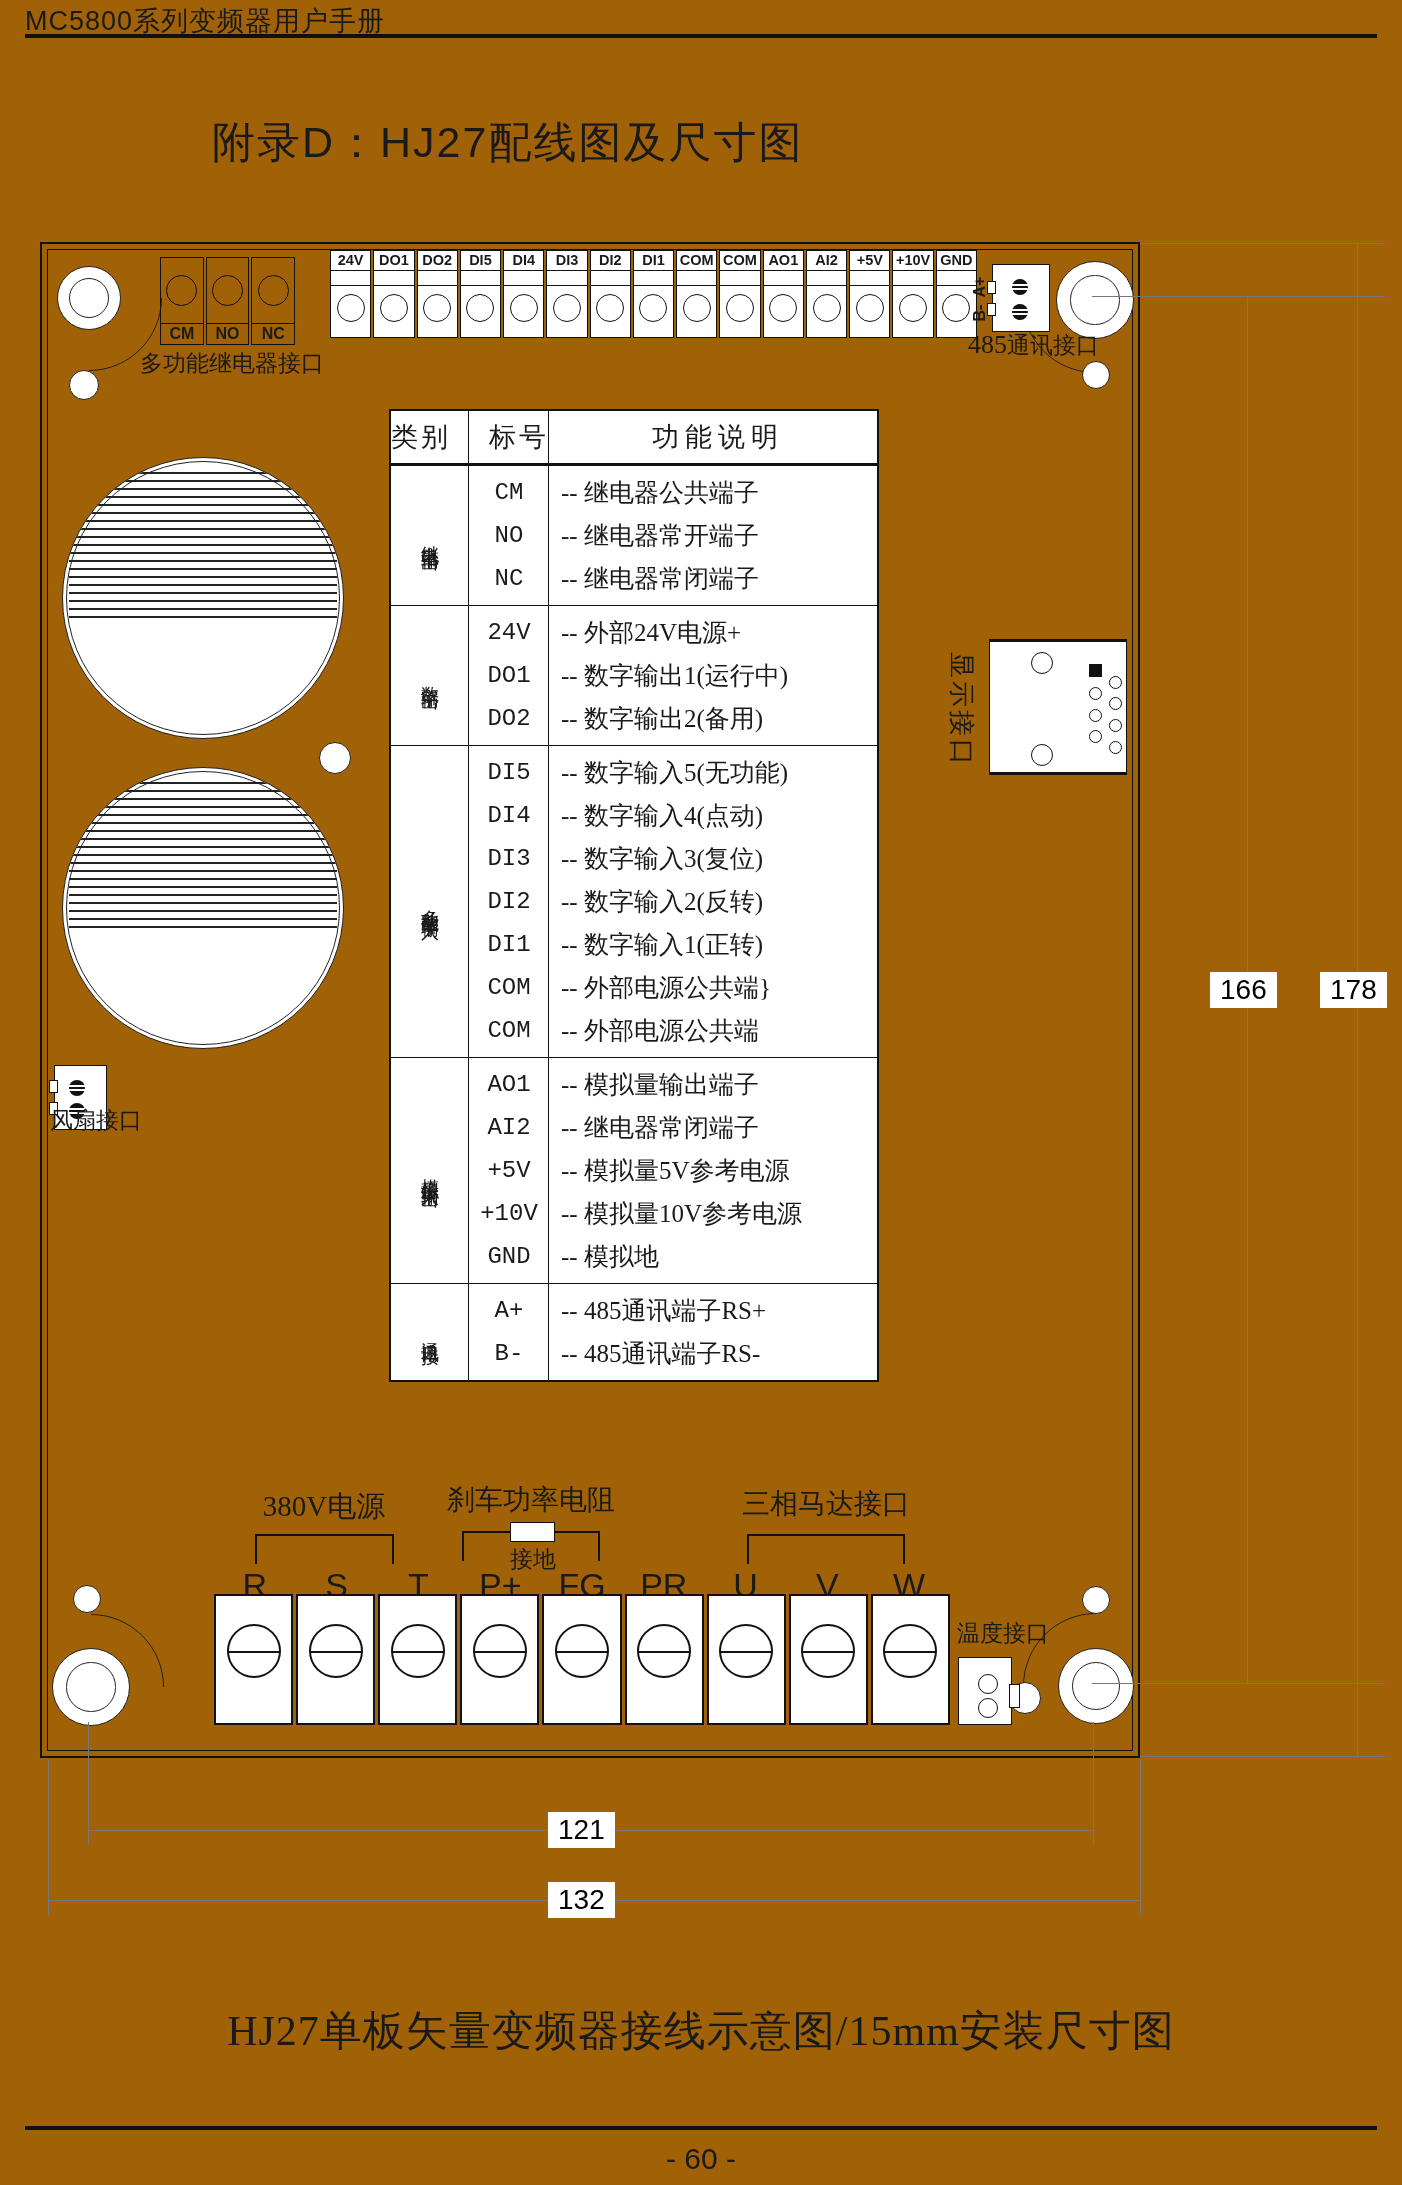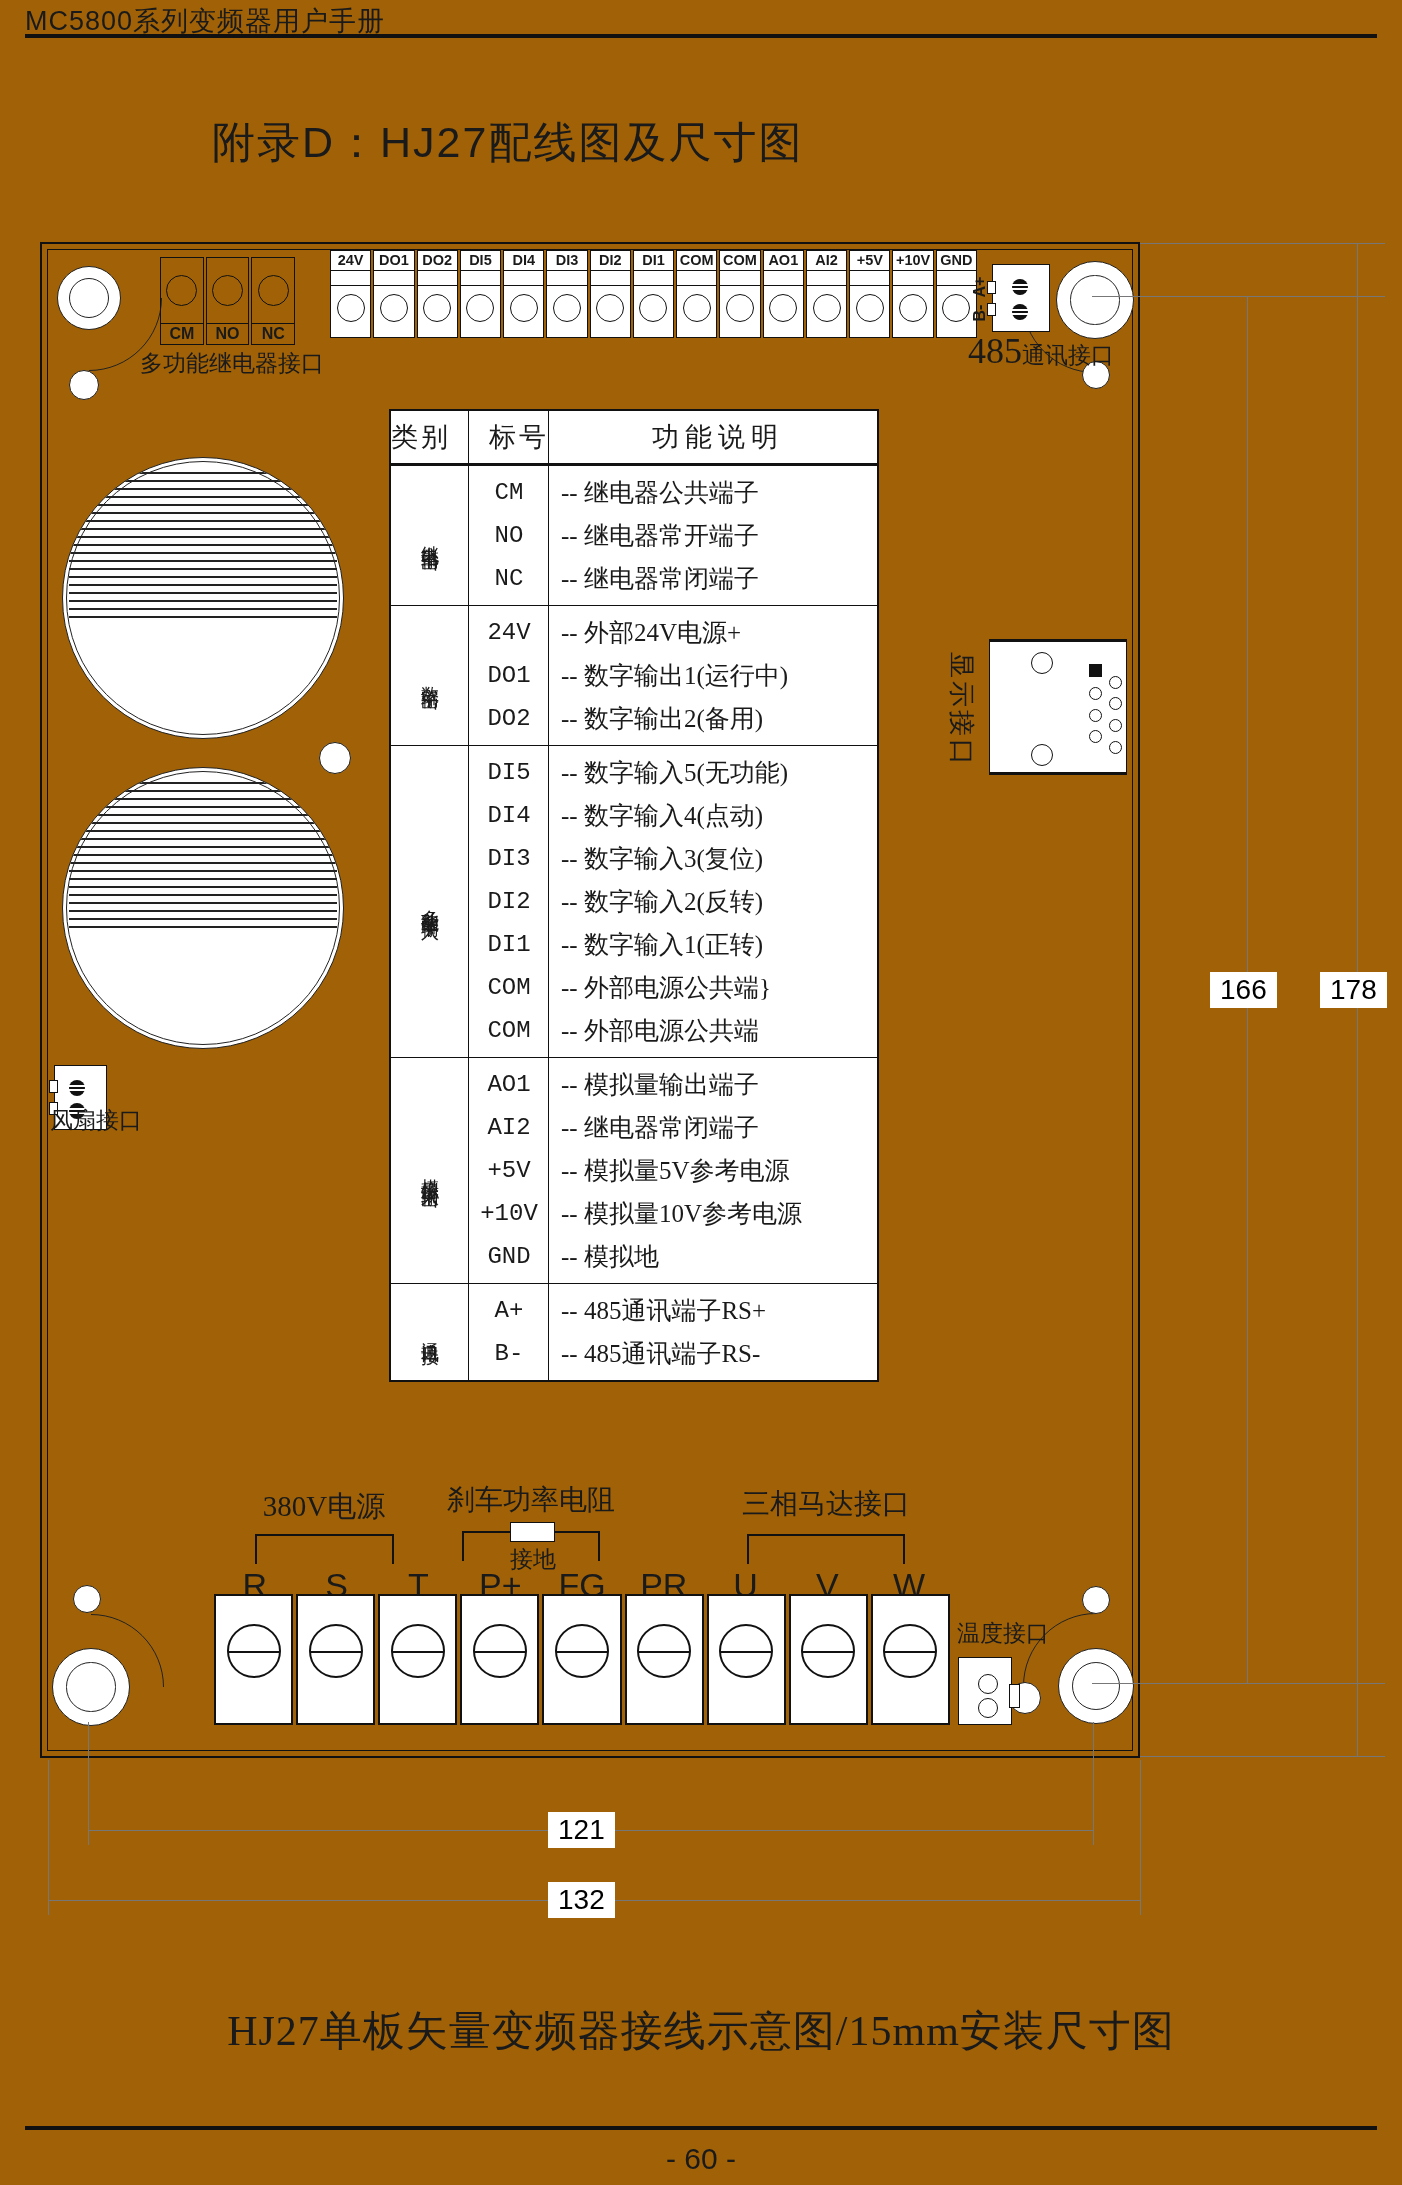--- a/index.html
+++ b/index.html
@@ -220,21 +220,21 @@
 
     <div class="connector" style="left:950px;top:20px;width:58px;height:68px">
       <div class="screw" style="left:19px;top:14px"></div>
       <div class="screw" style="left:19px;top:39px"></div>
       <div class="notch" style="left:-6px;top:16px;width:7px;height:11px"></div>
       <div class="notch" style="left:-6px;top:38px;width:7px;height:11px"></div>
     </div>
     <div class="vtext rotm90" style="left:918px;top:34px;width:40px">A+</div>
     <div class="vtext rotm90" style="left:918px;top:60px;width:40px">B-</div>
     <div style="position:absolute;left:926px;top:86px;white-space:nowrap">
-      <span style="font-size:36px;font-family:'Liberation Serif',serif">485</span><span style="font-size:23px;font-family:'Liberation Serif',serif">通讯接口</span>
+      <span style="font-size:26px;font-family:'Liberation Serif',serif">485</span><span style="font-size:23px;font-family:'Liberation Serif',serif">通讯接口</span>
     </div>
 
     <div class="connector" style="left:947px;top:395px;width:138px;height:136px;border-top-width:3px;border-bottom-width:3px">
       <div class="tc" style="left:41px;top:10px;width:22px;height:22px"></div>
       <div class="tc" style="left:41px;top:102px;width:22px;height:22px"></div>
       <div class="pinsq" style="left:99px;top:22px"></div>
       <div class="pin" style="left:99px;top:45px"></div>
       <div class="pin" style="left:99px;top:67px"></div>
       <div class="pin" style="left:99px;top:88px"></div>
       <div class="pin" style="left:119px;top:34px"></div>

